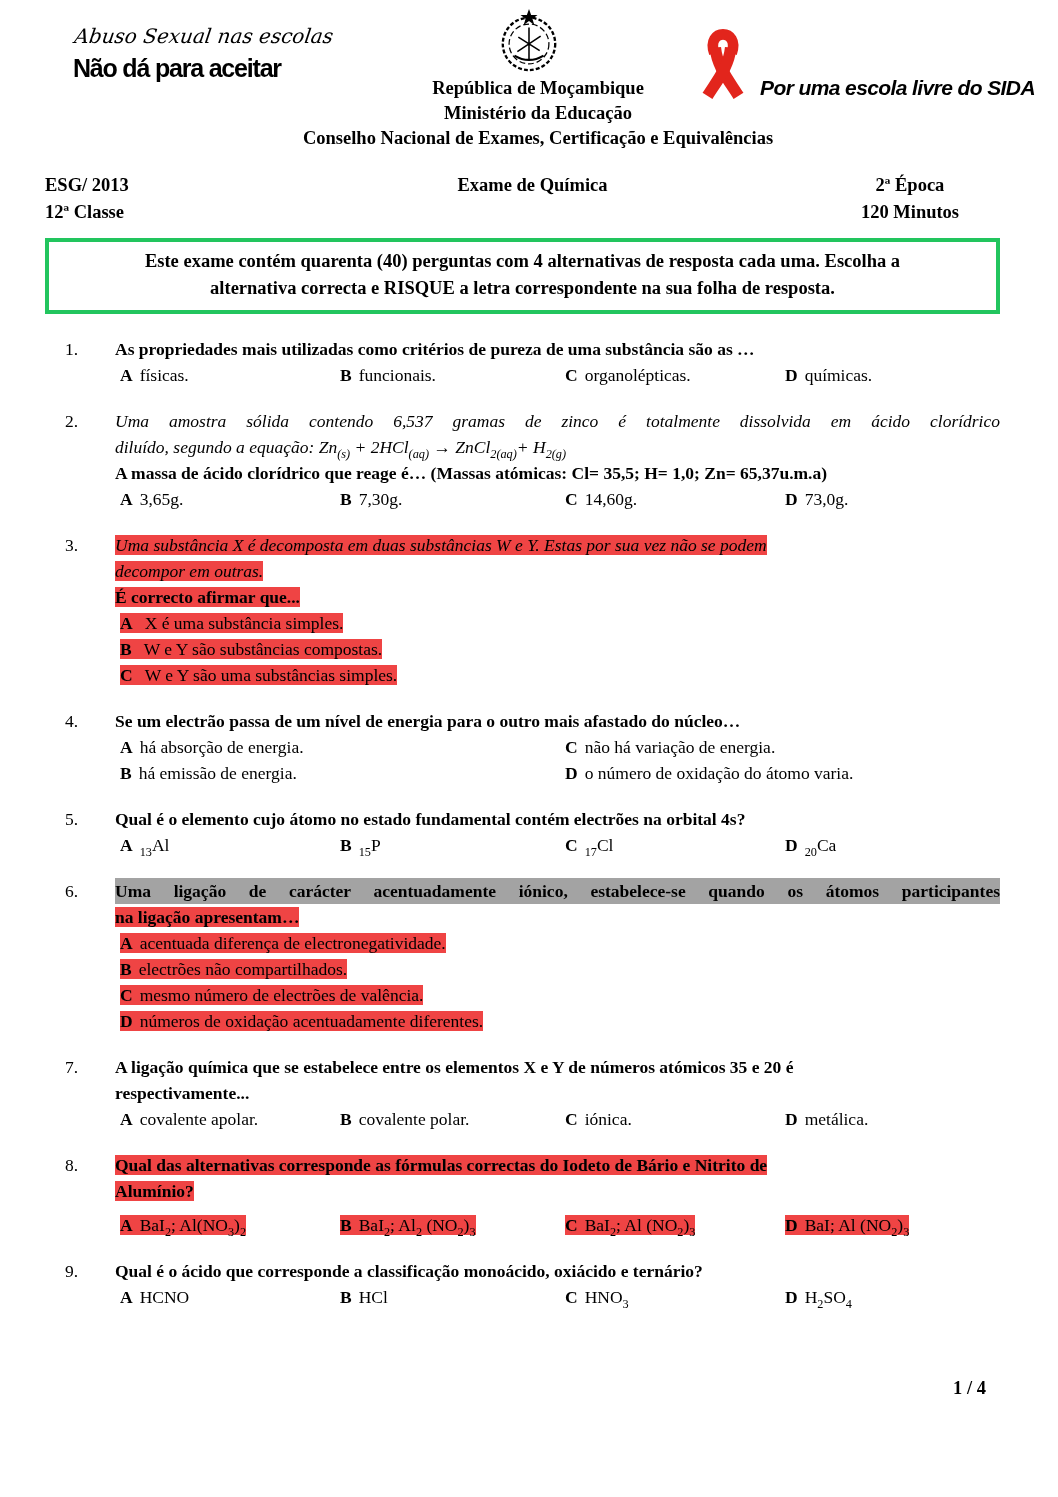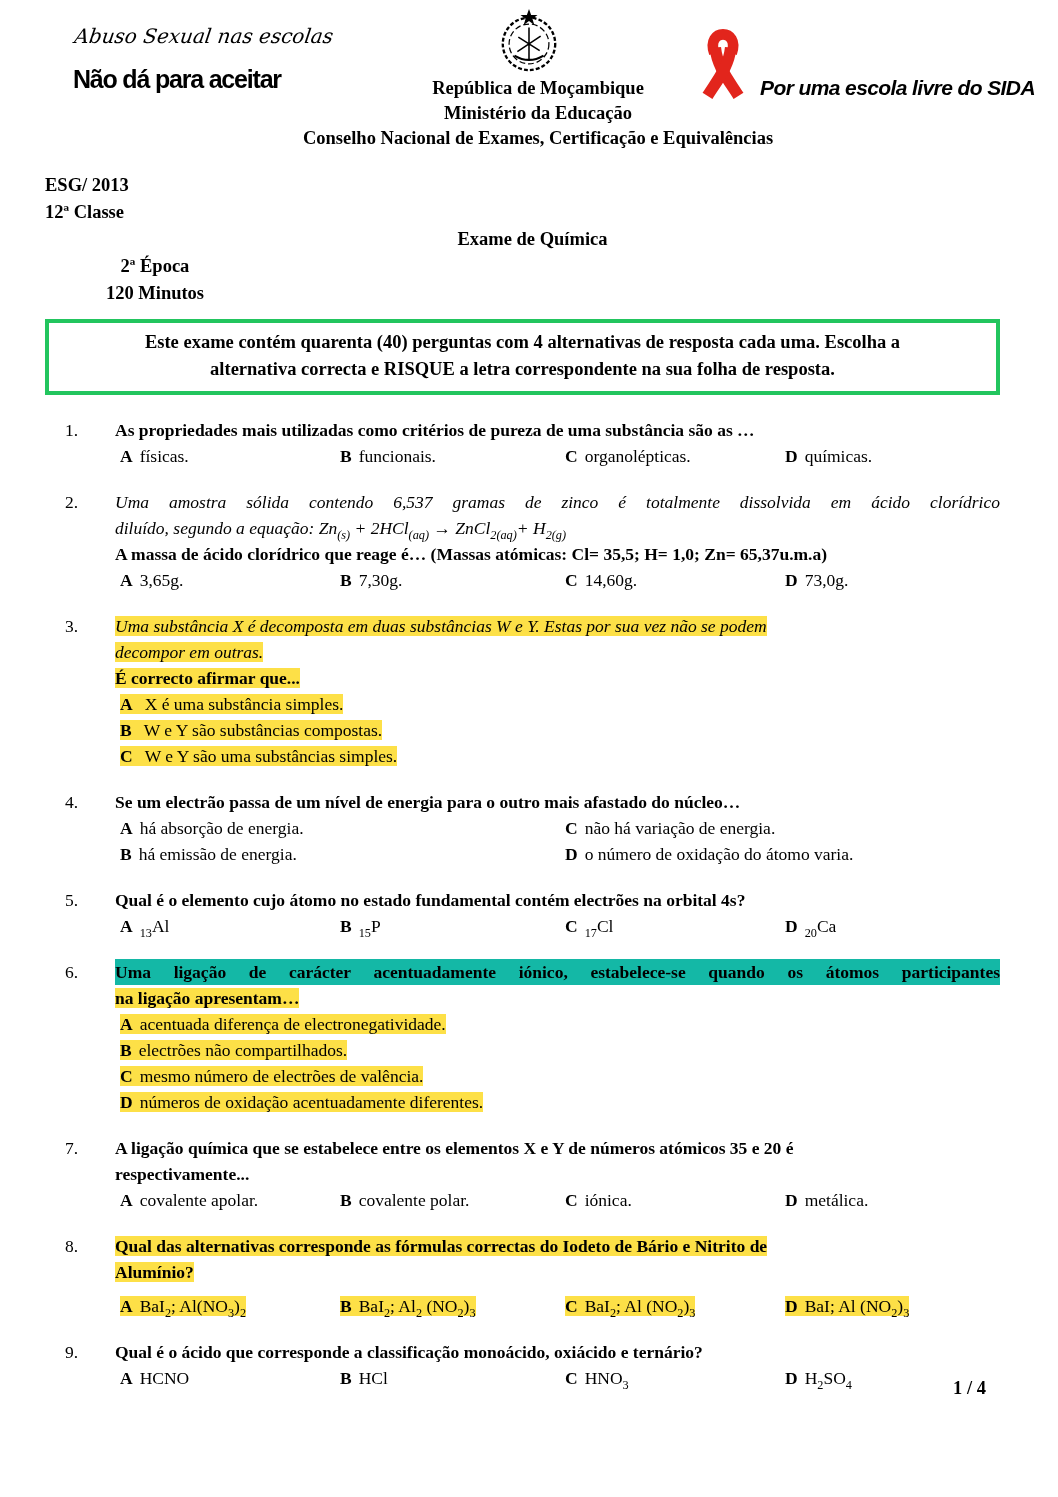--- a/index.html
+++ b/index.html
@@ -9,52 +9,52 @@
   }
   
   .hdr { position:relative; height:166px; }
   .slogan { position:absolute; left:73px; top:24px; }
   .slogan-script {
     font-family:"DejaVu Serif", serif; font-style:italic; font-size:20px;
     transform:skewX(-8deg); transform-origin:left bottom; white-space:nowrap;
   }
   .slogan-bold {
     font-family:"Liberation Sans", sans-serif; font-weight:700; font-size:25px;
-    letter-spacing:-1.2px; margin-top:17px; white-space:nowrap;
+    letter-spacing:-1.2px; margin-top:6px; white-space:nowrap;
   }
   .center-col { position:absolute; left:0; right:0; top:8px; text-align:center; }
   .emblem { display:block; margin:0 auto 2px auto; }
   .gov-line { font-weight:700; font-size:18.5px; line-height:25px;margin-left:18px; }
   .ribbon-wrap { position:absolute; left:692px; top:20px; }
   .ribbon-text {
     position:absolute; left:760px; top:76px;
     font-family:"Liberation Sans", sans-serif; font-style:italic; font-weight:700;
     font-size:21px; letter-spacing:-0.6px; white-space:nowrap;
   }
   
-  .meta { display:flex; padding:6px 38px 0 45px; font-weight:700; font-size:18.5px; line-height:27px;flex-direction:column; }
+  .meta { display:flex; padding:6px 38px 0 45px; font-weight:700; font-size:18.5px; line-height:27px; }
   .meta-left  { width:220px; }
   .meta-center{ flex:1; text-align:center; }
   .meta-right { width:220px; text-align:center; }
   
   .instr-box {
     margin:12px 58px 0 45px; border:4px solid #22c55e; text-align:center;
     font-weight:700; font-size:18.5px; line-height:27px; padding:6px 10px 8px 10px;
   }
   
   .questions { margin:22px 58px 0 45px; font-size:17.5px; }
   .question { display:flex; margin-bottom:20px; }
   .qnum { width:70px; padding-left:20px; box-sizing:border-box; line-height:26px; }
   .qbody { flex:1; min-width:0; }
   .line { line-height:26px; min-height:26px; }
   .bold { font-weight:700; }
   .italic { font-style:italic; }
   .justify-full { text-align:justify; text-align-last:justify; }
-  .hl { background:#fde047; }
-  .hl-block { background:#14b8a6; }
+  .hl { background:#ef4444; }
+  .hl-block { background:#a3a3a3; }
   .opt-row4 { display:grid; grid-template-columns:220px 225px 220px 1fr; padding-left:5px; line-height:26px; }
   .opt-row2 { display:grid; grid-template-columns:445px 1fr; padding-left:5px; line-height:26px; }
   .opt-stack { padding-left:5px; line-height:26px; }
   .opt-stack .opt { min-height:26px; }
   .opt-gap { margin-top:8px; }
   .letter { font-weight:700; margin-right:7px; }
   .letter.sp { margin-right:12px; }
   sub { font-size:70%; line-height:0; }
   
   .page-num { position:absolute; top:1378px; right:72px; font-weight:700; font-size:18.5px;margin-left:16px; }

